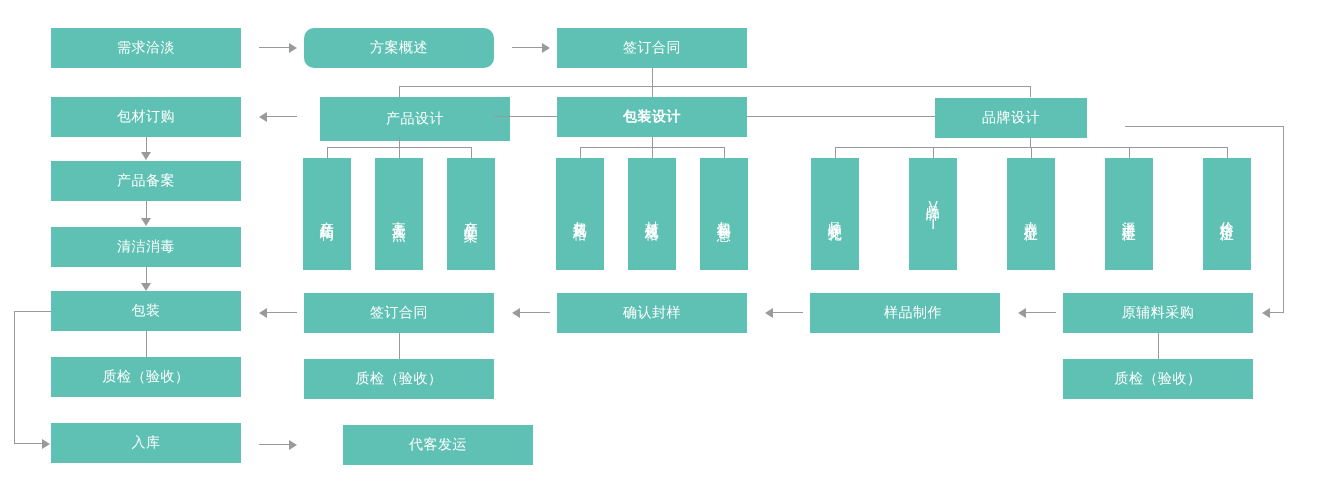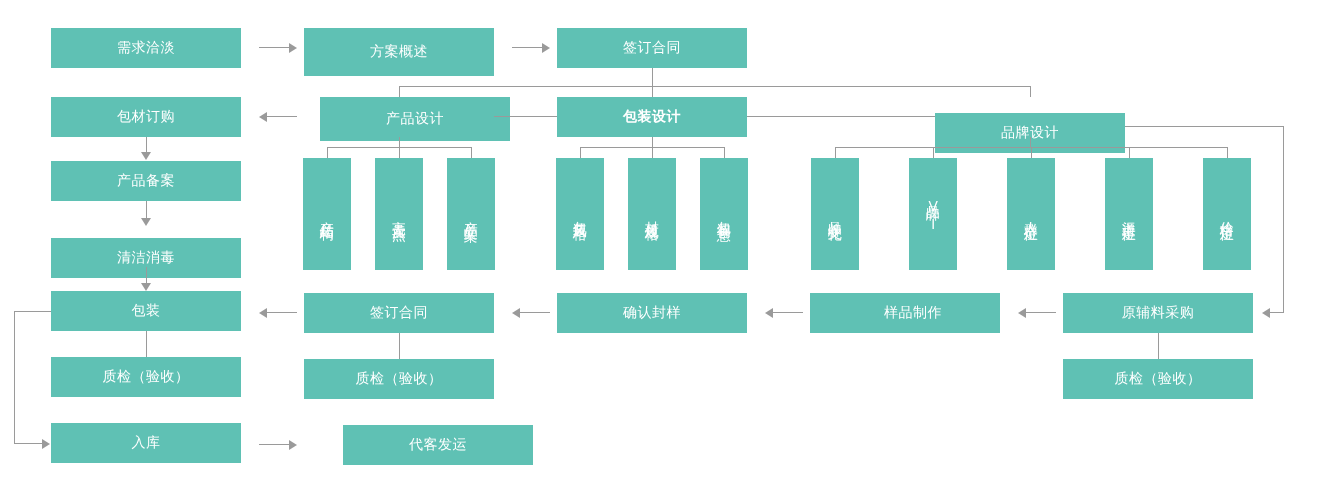--- a/index.html
+++ b/index.html
@@ -68,21 +68,21 @@
   }
 </style>
 </head>
 <body>
 
 <div id="canvas">
 
   <div class="node" style="left:51px;  top:28px;  width:190px; height:40px;">
     <span>需求洽淡</span>
   </div>
-  <div class="node" style="left:304px; top:28px;  width:190px; height:48px;">
+  <div class="node" style="left:304px; top:28px;  width:190px; height:40px;border-radius:10px;">
     <span>方案概述</span>
   </div>
   <div class="node" style="left:557px; top:28px;  width:190px; height:40px;">
     <span>签订合同</span>
   </div>
 
   <div class="conn h" style="left:259px; top:47px; width:30px;"></div>
   <div class="arrowhead right" style="left:289px; top:43px;"></div>
 
   <div class="conn h" style="left:512px; top:47px; width:30px;"></div>
@@ -98,42 +98,42 @@
 
   <div class="node" style="left:51px;  top:97px; width:190px; height:40px;">
     <span>包材订购</span>
   </div>
   <div class="node" style="left:320px; top:97px; width:190px; height:44px;">
     <span>产品设计</span>
   </div>
   <div class="node" style="left:557px; top:97px; width:190px; height:40px;font-weight:bold;">
     <span>包装设计</span>
   </div>
-  <div class="node" style="left:935px; top:113px; width:190px; height:40px;">
+  <div class="node" style="left:935px; top:98px; width:152px; height:40px;">
     <span>品牌设计</span>
   </div>
 
   <div class="conn h" style="left:267px; top:116px; width:30px;"></div>
   <div class="arrowhead left" style="left:259px; top:112px;"></div>
 
   <div class="conn h" style="left:494px; top:116px; width:63px;"></div>
 
   <div class="conn h" style="left:747px; top:116px; width:188px;"></div>
 
   <div class="conn v" style="left:146px; top:137px; height:15px;"></div>
   <div class="arrowhead down" style="left:141px; top:152px;"></div>
 
   <div class="node" style="left:51px; top:161px; width:190px; height:40px;">
     <span>产品备案</span>
   </div>
 
   <div class="conn v" style="left:146px; top:201px; height:17px;"></div>
   <div class="arrowhead down" style="left:141px; top:218px;"></div>
 
-  <div class="node" style="left:51px; top:227px; width:190px; height:40px;margin-top:11px;">
+  <div class="node" style="left:51px; top:227px; width:190px; height:40px;">
     <span>清洁消毒</span>
   </div>
 
   <div class="conn v" style="left:146px; top:267px; height:16px;"></div>
   <div class="arrowhead down" style="left:141px; top:283px;"></div>
 
   <div class="conn v" style="left:399px; top:137px; height:10px;"></div>
   <div class="conn h" style="left:327px; top:147px; width:144px;"></div>
   <div class="conn v" style="left:327px; top:147px; height:11px;"></div>
   <div class="conn v" style="left:399px; top:147px; height:11px;"></div>

